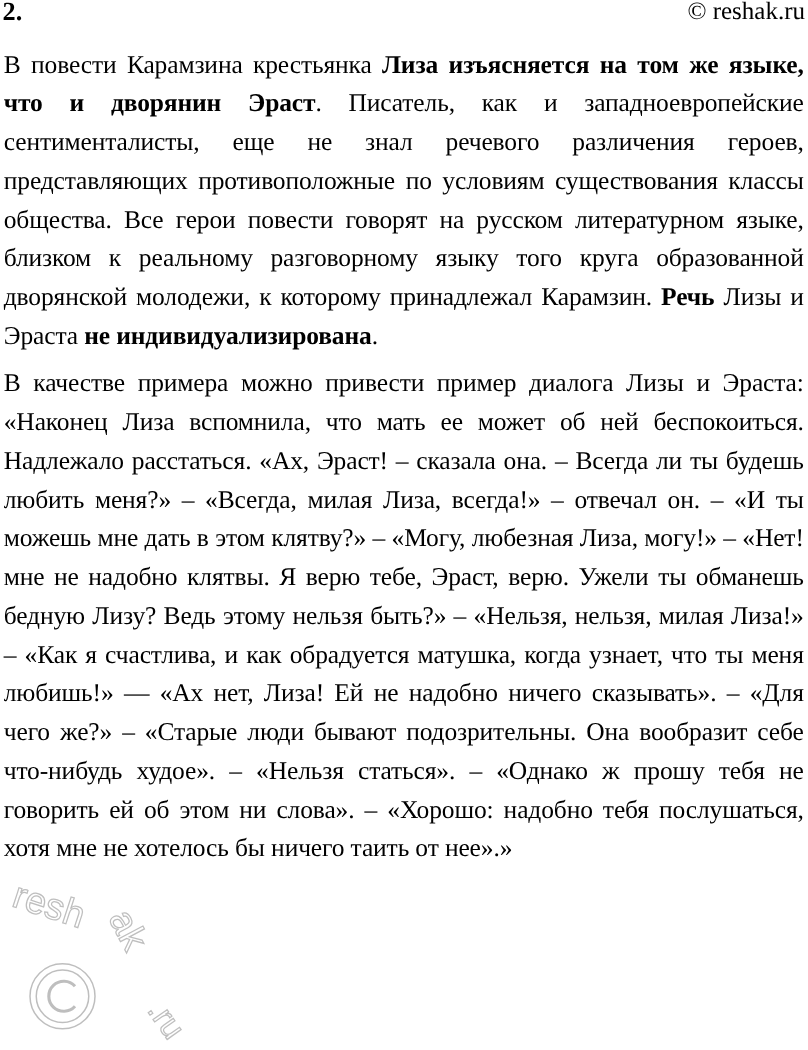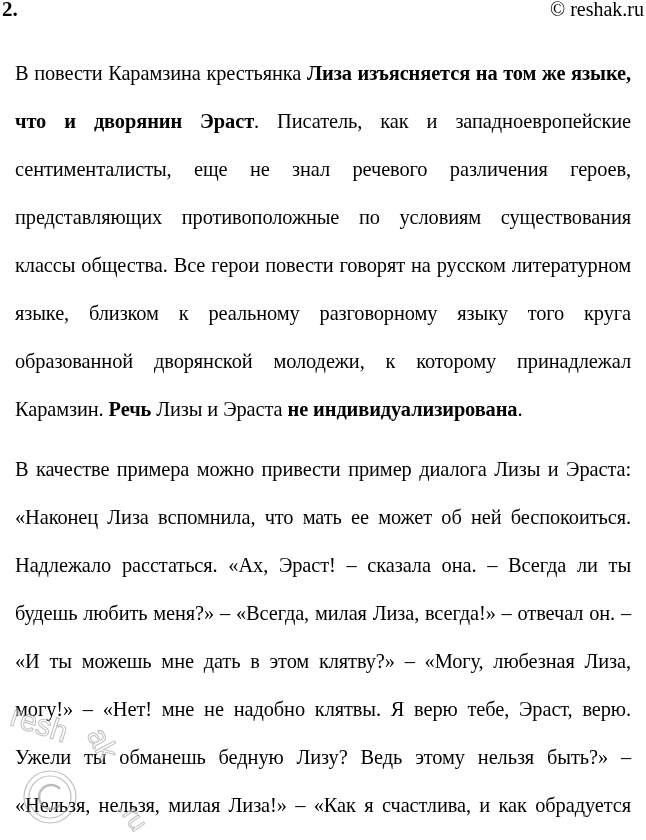--- a/index.html
+++ b/index.html
@@ -37,23 +37,23 @@
       font-size: 20px;
       line-height: 26px;
     }
     .content {
       position: absolute;
       left: 3px;
       top: 37px;
       width: 640px;
     }
     .para {
-      margin: 12px;
+      margin: 0;
       font-size: 20.4px;
-      line-height: 48px;
+      line-height: 31px;
       text-align: justify;
       text-align-last: left;
       letter-spacing: -0.1px;
     }
     .para + .para {
       margin-top: 7px;
     }
     .b { font-weight: bold; }
     .watermark {
       position: absolute;

